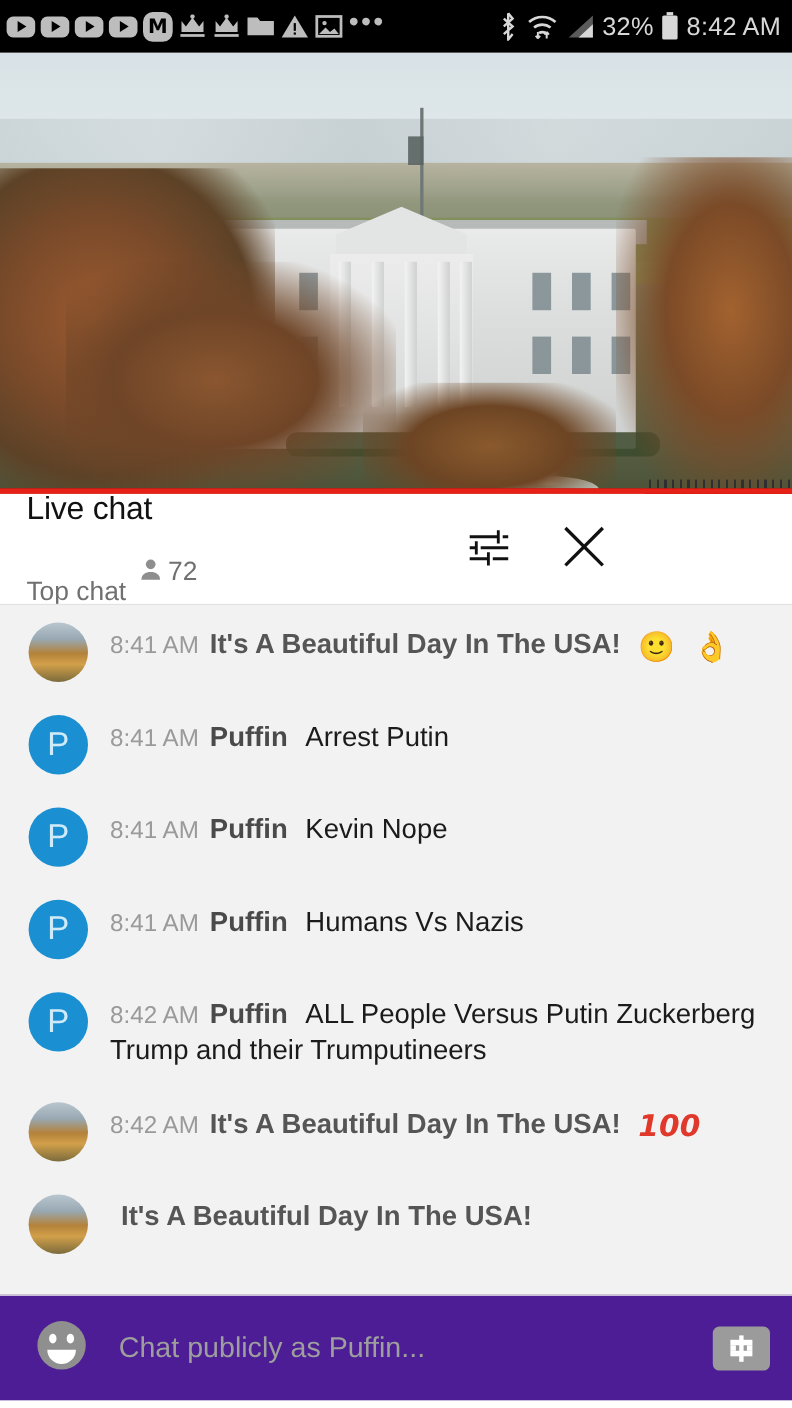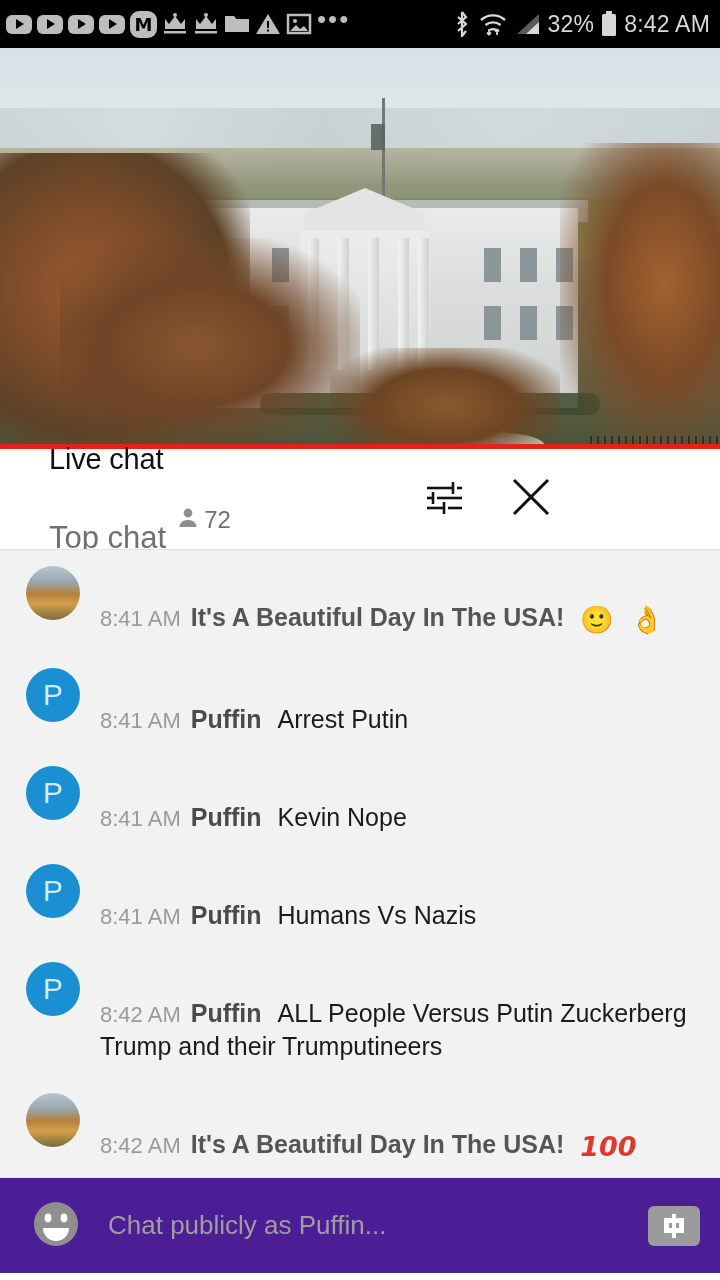--- a/index.html
+++ b/index.html
@@ -131,26 +131,26 @@
     position: absolute; left: 0; bottom: 0; width: 720px; height: 5px; background: #8d1414;
   }
   .progress-fill {
     position: absolute; left: 0; top: 0; height: 5px; background: #e62117;
   }
 
   
   .chat-header {
     position: relative; width: 586px; height: 100px;
     background: #ffffff; display: flex; align-items: center;
-    padding: 0 20px 0 49px;
+    padding: 0 20px 0 24px;
   }
   .ch-titles { flex: 1; }
   .ch-title { font-size: 29px; color: #111111; letter-spacing: -0.2px; }
   .ch-sub { display: flex; align-items: center; margin-top: 9px; gap: 10px; }
-  .ch-subtext { font-size: 31px; color: #707070; margin-top: 35px; }
+  .ch-subtext { font-size: 24px; color: #707070; margin-top: 35px; }
   .viewers { display: flex; align-items: center; gap: 4px; }
   .viewer-count { font-size: 24px; color: #707070; }
   .ch-actions { display: flex; align-items: center; gap: 44px; padding-right: 12px; }
 
   
   .chat-list {
     position: relative; width: 720px; height: 628px;
     background: #f2f2f2; overflow: hidden;
     border-top: 1px solid #e2e2e2;
   }
@@ -173,21 +173,21 @@
   }
   .av-kevin {
     background: #10193a; position: relative;
   }
   .av-kevin::after {
     content: ""; position: absolute; left: 8px; top: 12px; width: 40px; height: 30px;
     background: radial-gradient(ellipse at 30% 45%, #10193a 0 30%, #f2c230 32% 60%, #10193a 62% 100%);
     border-radius: 50% 50% 45% 45%;
     transform: rotate(-14deg);
   }
-  .msg-body { flex: 1; padding-top: 6px; line-height: 1.32; margin-top: 31px; }
+  .msg-body { flex: 1; padding-top: 6px; line-height: 1.32; }
   .ts { font-size: 22px; color: #9a9a9a; }
   .author { font-size: 25px; color: #555555; font-weight: bold; }
   .author-puffin { color: #4a4a4a; }
   .text { font-size: 25px; color: #1b1b1b; }
   .emoji { font-size: 27px; font-family: "DejaVu Sans", sans-serif; vertical-align: -3px; }
   .emo-red { color: #e0382b; font-weight: bold; font-style: italic; }
   .sp { display: inline-block; width: 10px; }
   .sp-lg { display: inline-block; width: 16px; }
 
   

